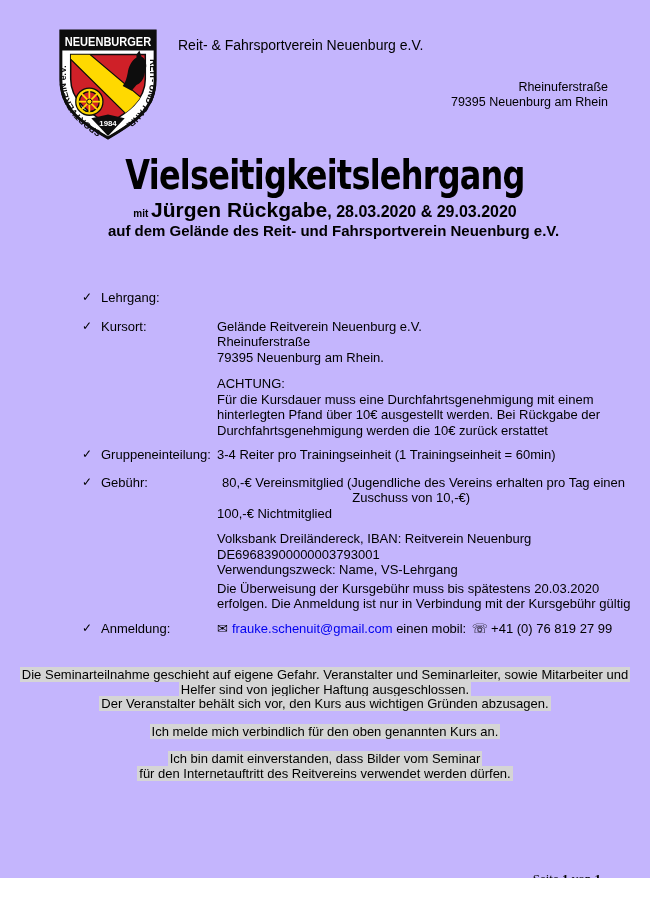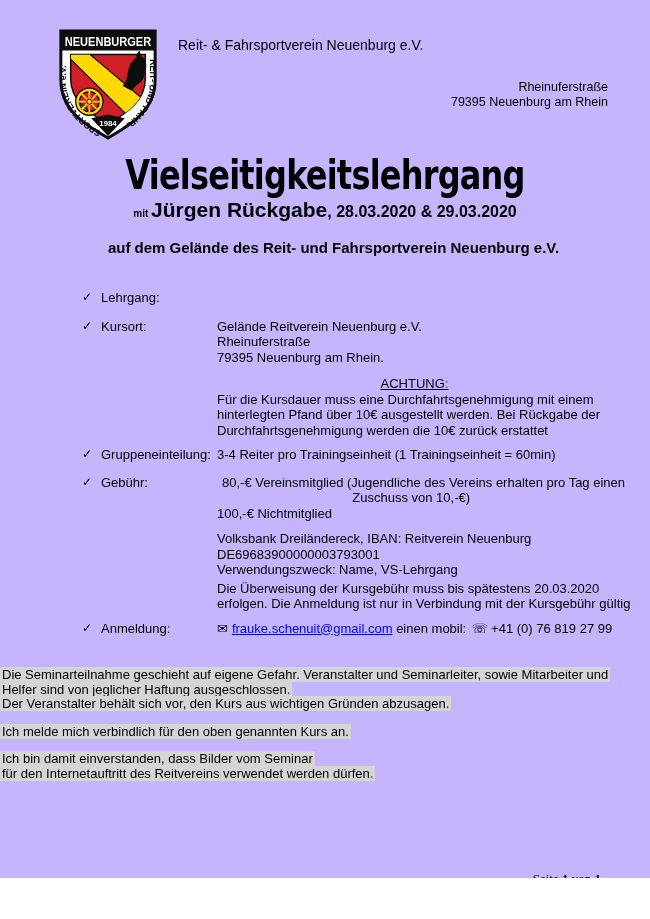--- a/index.html
+++ b/index.html
@@ -23,43 +23,43 @@
     margin:0;line-height:1.02;
     font-family:"DejaVu Sans",sans-serif;
     font-weight:bold;font-size:41px;letter-spacing:-1px;
     display:inline-block;transform:scaleX(0.78);transform-origin:50% 50%;
     white-space:nowrap;
   }
   .subtitle{margin-top:1px;font-weight:bold;white-space:nowrap;}
   .sub-mit{font-size:10px;}
   .sub-name{font-size:21px;}
   .sub-dates{font-size:16px;}
-  .location-line{margin-top:17px;font-size:15px;font-weight:bold;padding-left:17px;}
+  .location-line{font-size:15px;font-weight:bold;padding-left:17px;}
 
   
   .details{position:absolute;left:82px;top:290px;width:530px;font-size:13px;line-height:15.5px;}
   .row{display:grid;grid-template-columns:19px 116px 1fr;align-items:start;}
   .check{font-size:12px;}
   .row-kursort{margin-top:13px;}
   .row-gruppe{margin-top:9px;}
   .row-gebuehr{margin-top:12px;}
   .row-anmeldung{margin-top:9px;}
   .vline{white-space:nowrap;}
   .achtung-block{margin-top:11px;}
-  .achtung-heading{text-decoration:underline;text-align:center;}
+  .achtung-heading{}
   .indent-slight{padding-left:5px;}
   .center-in-col{text-align:center;padding-right:25px;}
   .bank-block{margin-top:10px;}
   .ueberweisung-block{margin-top:3px;}
-  .email-link{color:#0000ee;text-decoration:underline;cursor:pointer;margin-top:13px;}
+  .email-link{color:#0000ee;cursor:pointer;margin-top:13px;}
   .mail-icon{margin-right:4px;}
   .phone-icon{margin:0 3px 0 2px;}
 
   
-  .disclaimers{position:absolute;left:0;top:668px;width:100%;font-size:13px;line-height:14.6px;}
+  .disclaimers{position:absolute;left:0;top:668px;width:100%;text-align:center;font-size:13px;line-height:14.6px;}
   .disclaimer-group{margin-bottom:13px;}
   .hl-line{white-space:nowrap;}
   .hl{background:#d5d5d5;padding:0 2px;}
 
   
   .page-footer{
     position:absolute;right:49px;top:871px;
     font-family:"Liberation Serif",serif;font-size:13px;
   }
   .page-footer b{font-weight:bold;}

